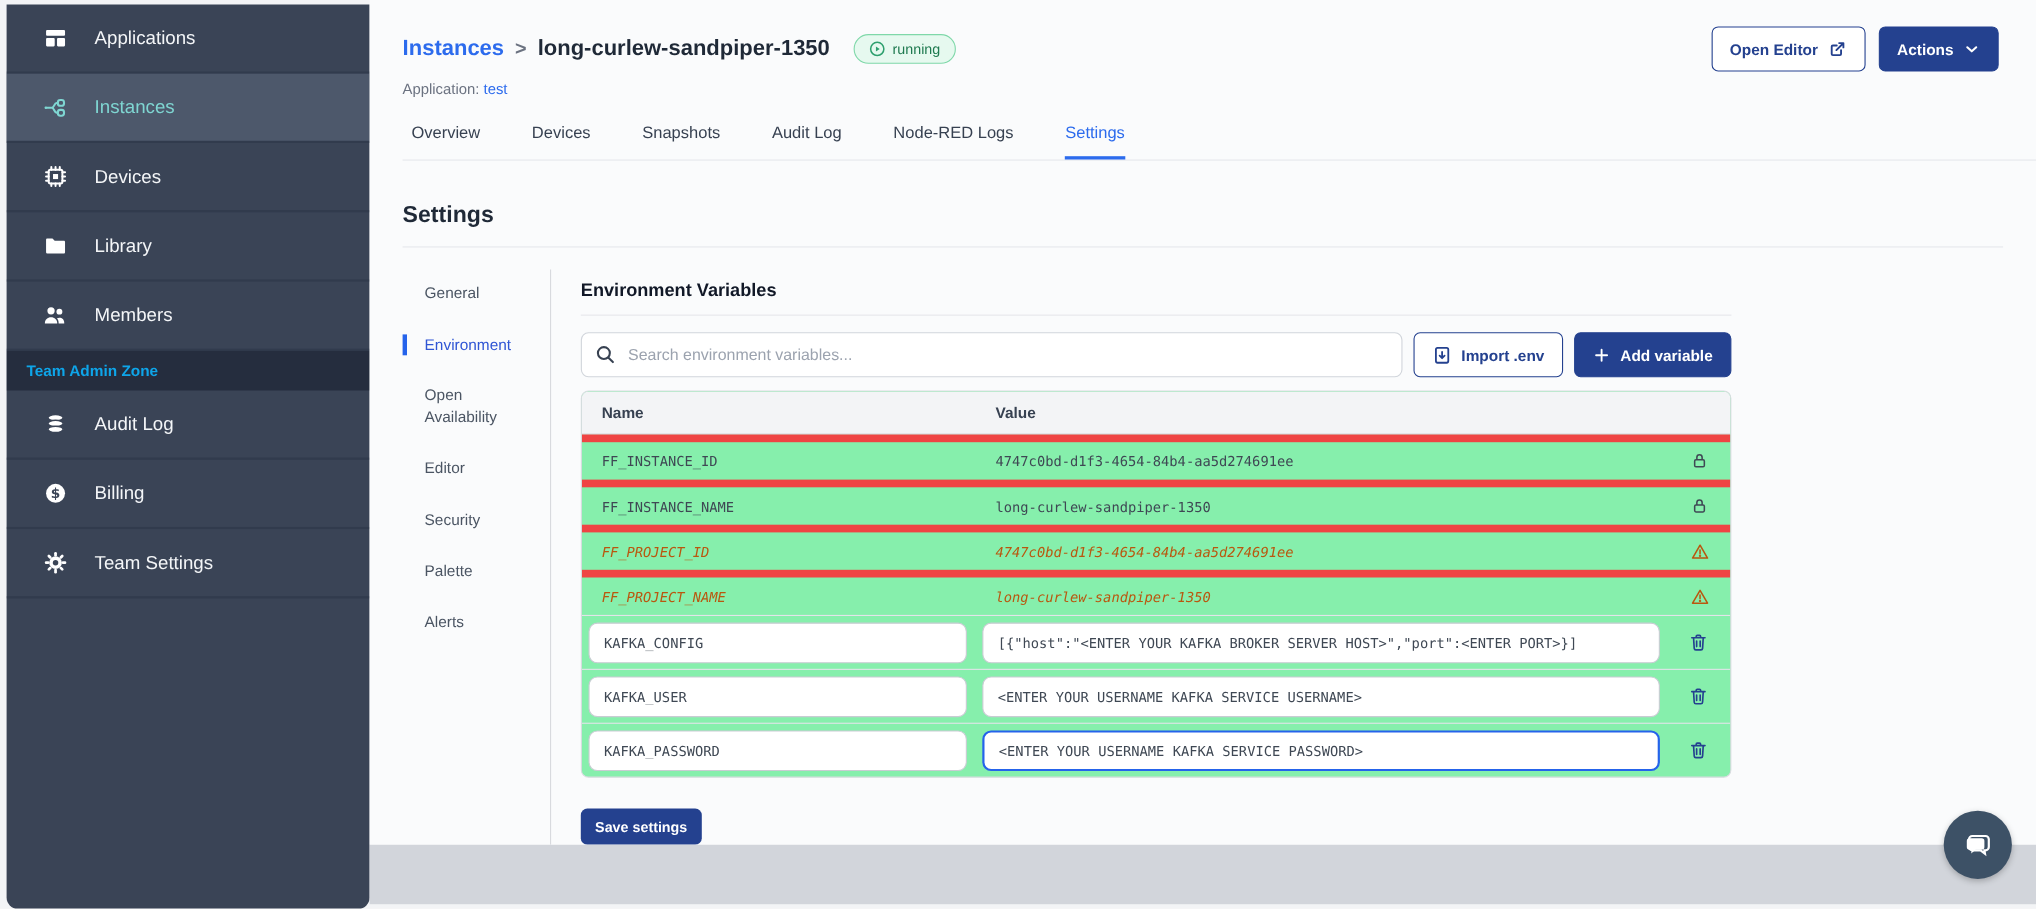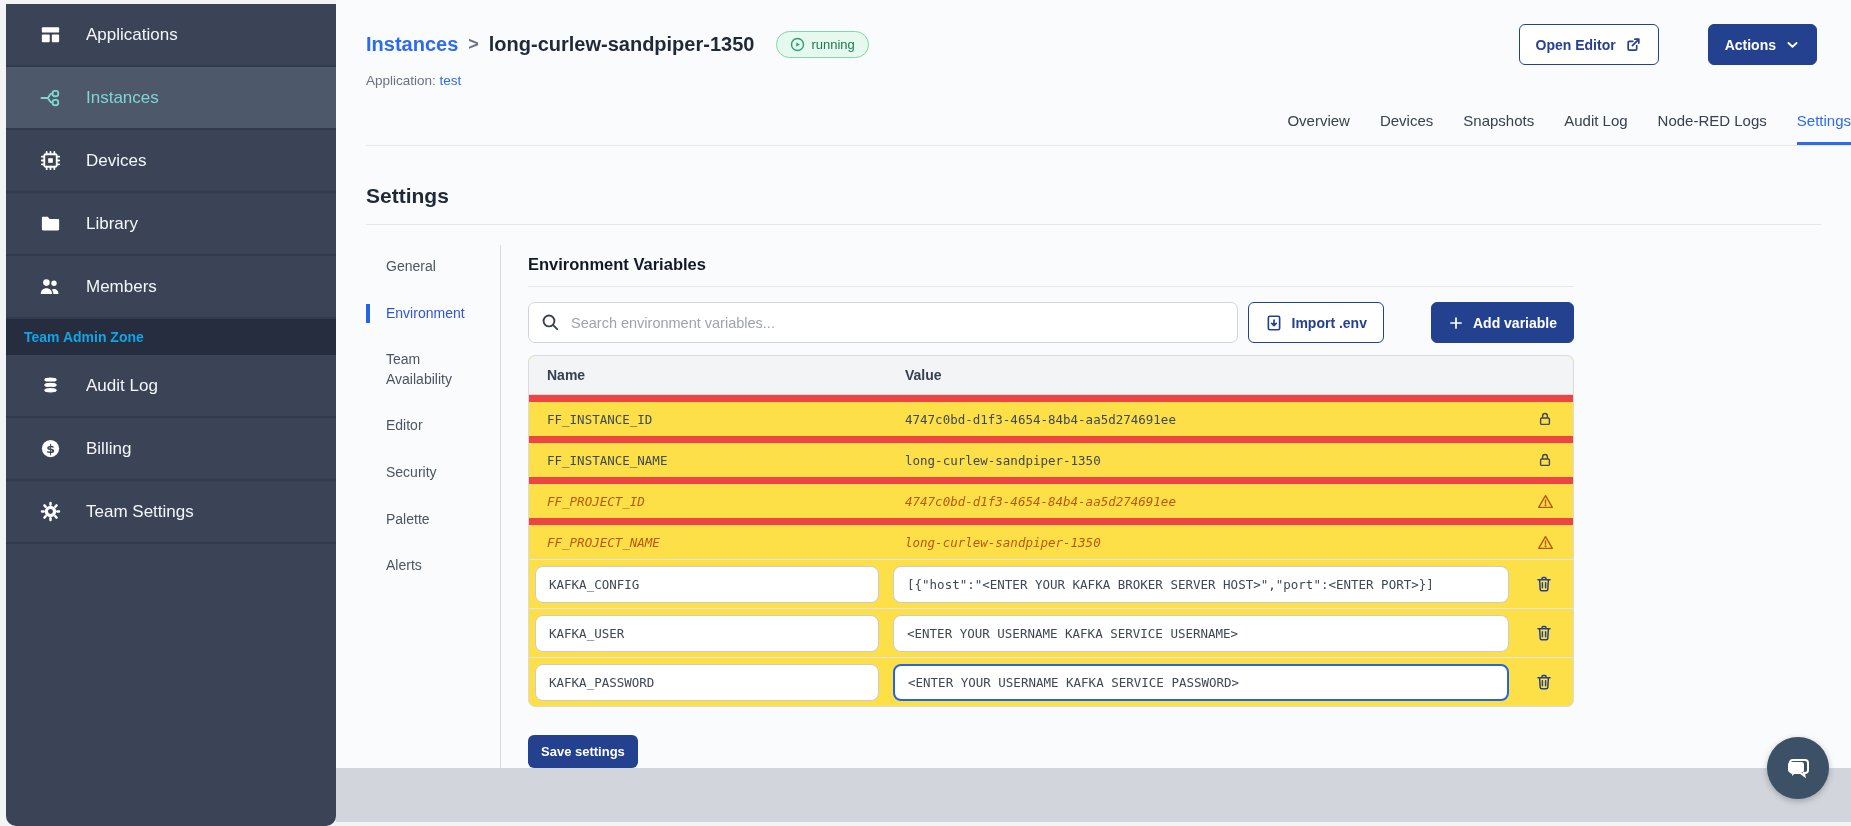--- a/index.html
+++ b/index.html
@@ -29,27 +29,27 @@
   .crumb-sep { color:#6b7280; font-size:18px; font-weight:bold; margin:0 10px; }
   .crumb-current { color:#1f2937; font-size:20px; font-weight:bold; }
   .badge { display:inline-flex; align-items:center; gap:6px; margin-left:22px;
     border:1px solid #7fd8a9; background:#e6f9ef; color:#1f7a50;
     border-radius:999px; font-size:13px; padding:5px 13px; }
   .spacer { flex:1; }
   .hdr-btns { display:flex; gap:12px; margin-right:4px;padding-left:44px; }
   .btn { display:inline-flex; align-items:center; gap:9px; border-radius:6px;
     font-size:14px; font-weight:bold; cursor:pointer; padding:0 16px; height:41px; }
   .btn.outline { background:#ffffff; border:1.5px solid #24418f; color:#24418f; }
-  .btn.solid { background:#24418f; border:1.5px solid #24418f; color:#ffffff;margin-left:37px; }
+  .btn.solid { background:#24418f; border:1.5px solid #24418f; color:#ffffff; }
 
   .app-line { margin-top:8px; font-size:13.5px; color:#6b7280; }
   .app-line a { color:#2c6bed; text-decoration:none; cursor:pointer; }
 
-  .tabs-row { display:flex; gap:30px; margin-top:24px; margin-right:-30px;
-    border-bottom:1px solid #e5e7eb; padding-left:8px;justify-content:flex-end; }
+  .tabs-row { display:flex; gap:47px; margin-top:24px; margin-right:-30px;
+    border-bottom:1px solid #e5e7eb; padding-left:8px; }
   .tab { font-size:15px; color:#374151; padding-bottom:13px; cursor:pointer;
     border-bottom:3px solid transparent; }
   .tab.active { color:#2c6bed; border-bottom-color:#2c6bed; }
 
   .settings-title { margin-top:38px; font-size:21px; font-weight:bold; color:#1f2937; }
   .settings-hr { border:none; border-top:1px solid #e5e7eb; margin-top:16px; }
 
   .settings-body { display:flex; margin-top:20px; }
   .snav { width:134px; flex:0 0 134px; padding-top:12px; }
   .snav-item { font-size:14px; color:#4b5563; margin-bottom:27px; cursor:pointer;
@@ -65,21 +65,21 @@
   .search-row { display:flex; gap:10px; }
   .search-wrap { position:relative; flex:1; }
   .search-wrap .sic { position:absolute; left:13px; top:11px; }
   .search-input { width:100%; height:41px; border:1px solid #d1d5db; border-radius:7px;
     background:#ffffff; padding:0 12px 0 42px; font-size:14.5px; color:#374151;
     font-family:"Liberation Sans", sans-serif; outline:none; }
   .search-input::placeholder { color:#9ca3af; }
   .sbtn { height:41px; }
 
   .table { margin-top:12px; border:1px solid #d9dbe0; border-radius:7px;
-    background:#fde047; overflow:hidden; }
+    background:#86efac; overflow:hidden; }
   .trow { display:grid; grid-template-columns:358px 1fr 56px; align-items:center; }
   .thead { background:#f3f4f6; height:39px; border-bottom:1px solid #d9dbe0; }
   .thead .cell { font-size:14px; font-weight:bold; color:#374151; }
   .cell { padding-left:18px; }
   .cell.icon { padding:0; display:flex; justify-content:center; }
   .mono { font-family:"DejaVu Sans Mono", monospace; font-size:12.5px; color:#3f4854; }
   .vrow { height:41px; border-top:7px solid #ef4444; }
   .vrow:first-of-type { border-top:none; }
   .vrow.warn .cell { color:#b9570f; font-style:italic; }
   .irow { height:49px; border-top:1px solid #e2e4e9; }
@@ -253,21 +253,21 @@
       <div class="tab active">Settings</div>
     </div>
 
     <h2 class="settings-title">Settings</h2>
     <hr class="settings-hr">
 
     <div class="settings-body">
       <div class="snav">
         <div class="snav-item">General</div>
         <div class="snav-item active">Environment</div>
-        <div class="snav-item">Team Availability</div>
+        <div class="snav-item">Open Availability</div>
         <div class="snav-item">Editor</div>
         <div class="snav-item">Security</div>
         <div class="snav-item">Palette</div>
         <div class="snav-item">Alerts</div>
       </div>
       <div class="sdivider"></div>
 
       <div class="smain">
         <div class="panel-title">Environment Variables</div>
         <hr class="panel-hr">

